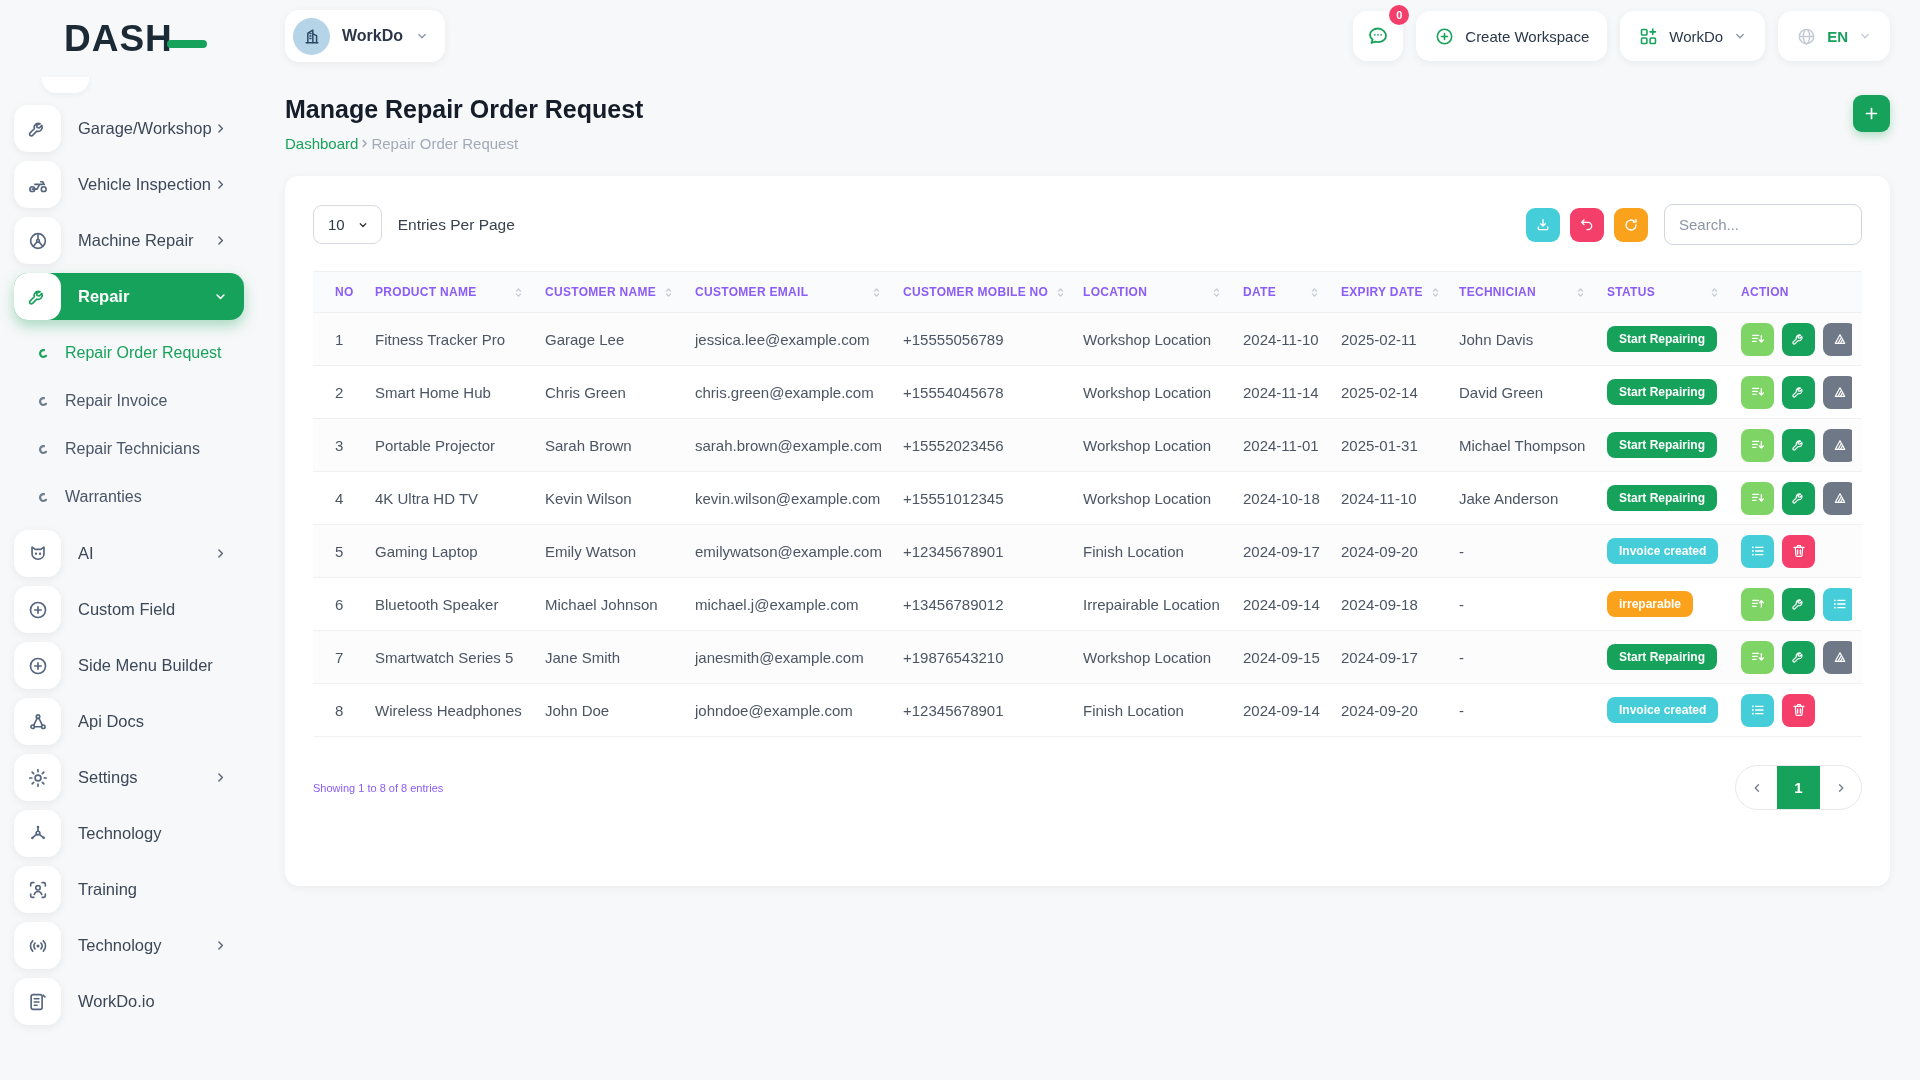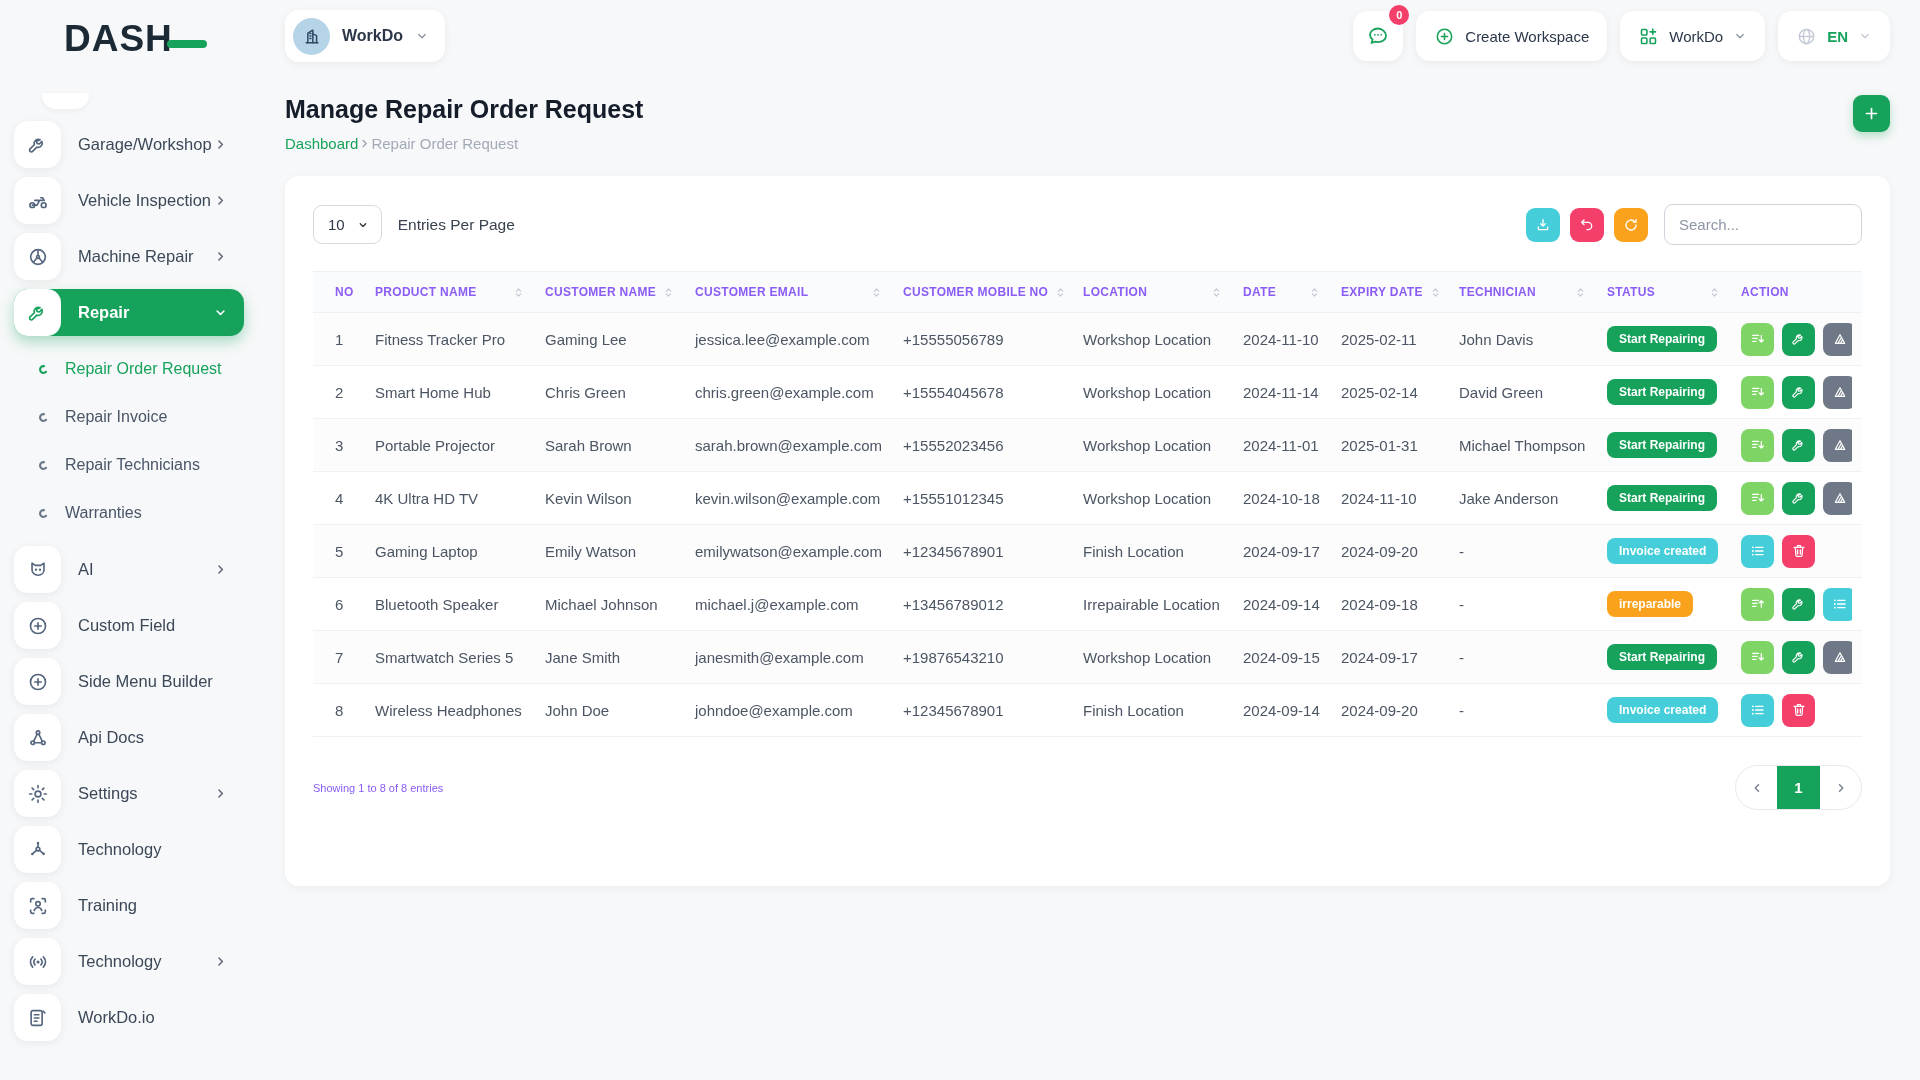--- a/index.html
+++ b/index.html
@@ -25,21 +25,21 @@
   .topbar-right { position:absolute; right:30px; top:11px; display:flex; gap:13px; height:50px; }
   .icon-btn { width:50px; justify-content:center; position:relative; cursor:pointer; }
   .icon-btn svg { width:24px; height:24px; color:#17a25b; }
   .badge-count { position:absolute; top:-6px; right:-6px; min-width:20px; height:20px; border-radius:50%; background:#f43f6b; color:#fff; font-size:11px; font-weight:700; display:flex; align-items:center; justify-content:center; }
   .top-pill { padding:0 18px; gap:10px; font-size:15px; font-weight:500; color:#2b3748; cursor:pointer; }
   .top-pill svg.glyph { width:21px; height:21px; color:#17a25b; }
   .globe svg { color:#c3c9d4 !important; }
   .lang-code { color:#17a25b; font-weight:700; }
 
   
-  .sidebar { position:absolute; top:89px; left:0; width:260px; bottom:0; overflow:hidden; padding-top:4px; }
+  .sidebar { position:absolute; top:73px; left:0; width:260px; bottom:0; overflow:hidden; padding-top:4px; }
   .side-partial { width:47px; height:16px; margin:0 0 12px 42px; background:#fff; border-radius:0 0 14px 14px; box-shadow:0 2px 6px rgba(16,24,40,.05); }
   .side-item { display:flex; align-items:center; height:47px; margin:9px 16px 9px 14px; border-radius:14px; cursor:pointer; }
   .side-ico { width:47px; height:47px; border-radius:14px; background:#fff; box-shadow:0 2px 8px rgba(16,24,40,.07); display:flex; align-items:center; justify-content:center; color:#55657e; flex:none; }
   .side-ico svg { width:22px; height:22px; }
   .side-label { flex:1; margin-left:17px; font-size:16.5px; font-weight:500; color:#3c4858; white-space:nowrap; }
   .side-chev { color:#5b6775; display:flex; margin-right:16px; }
   .side-chev svg { width:15px; height:15px; }
   .side-item.active { background:#17a25b; box-shadow:0 6px 14px rgba(23,162,91,.35); }
   .side-item.active .side-ico { color:#17a25b; box-shadow:none; }
   .side-item.active .side-label { color:#fff; font-weight:700; }
@@ -554,21 +554,21 @@
                   <span class="th-inner">
                     <span>ACTION</span>
                   </span>
                 </th>
               </tr>
             </thead>
           <tbody>
               <tr>
                 <td>1</td>
                 <td>Fitness Tracker Pro</td>
-                <td>Gaming Lee</td>
+                <td>Garage Lee</td>
                 <td>jessica.lee@example.com</td>
                 <td>+15555056789</td>
                 <td>Workshop Location</td>
                 <td>2024-11-10</td>
                 <td>2025-02-11</td>
                 <td>John Davis</td>
                 <td><span class="badge badge-green">Start Repairing</span></td>
                 <td>
                   <div class="actions">
                     <button class="abtn abtn-lightgreen">

